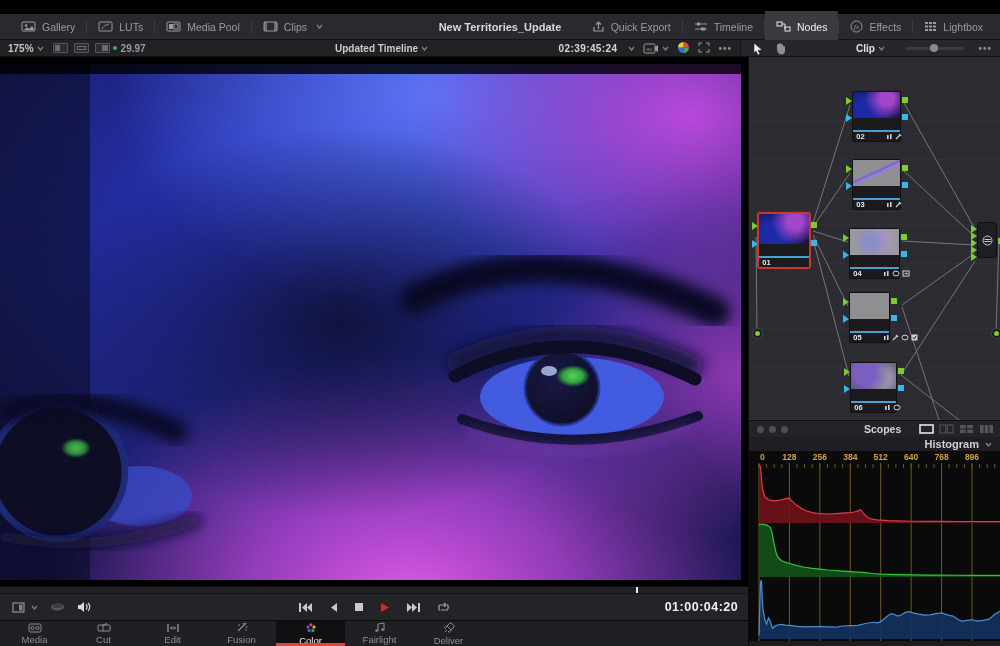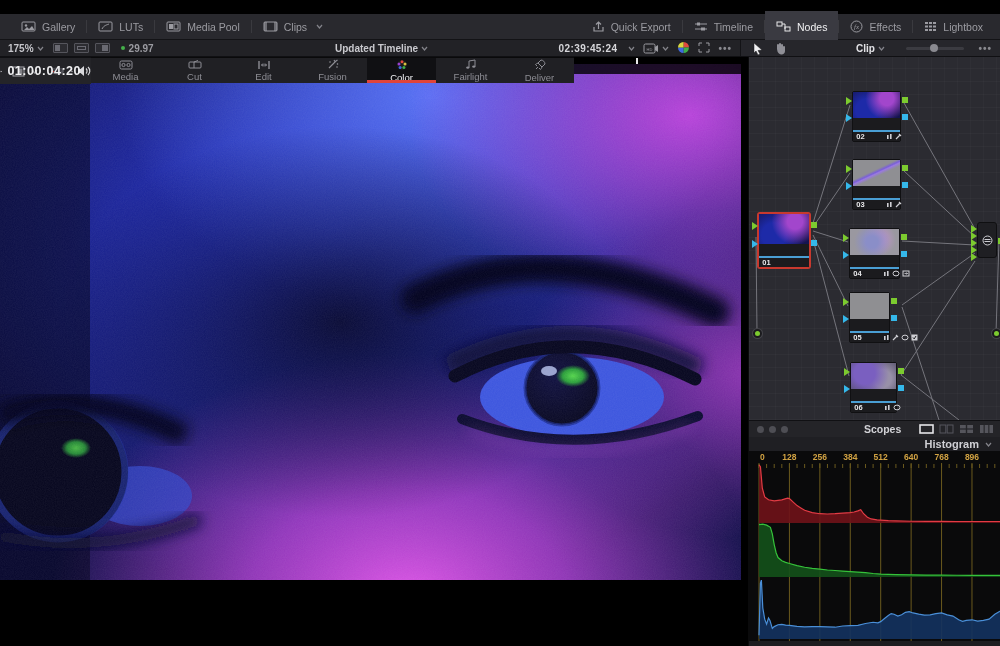--- a/index.html
+++ b/index.html
@@ -28,34 +28,34 @@
   .chev { margin-left:3px; }
   
   .toolbar2 { height:17px; background:#222226; border-bottom:1px solid #101013; display:flex; font-size:10px; }
   .tb2-left { width:741px; position:relative; display:flex; align-items:center; border-right:1px solid #131316; }
   .tb2-right { flex:1; position:relative; display:flex; align-items:center; background:#26262b; }
   .zoomsel { display:flex; align-items:center; color:#c6c6cb; font-weight:bold; padding:0 6px 0 8px; }
   .mini-ic { width:15px; height:10px; border:1px solid #55555c; border-radius:1px; margin:0 3px; position:relative; background:#2c2c31; }
   .mini-ic.m1::after { content:""; position:absolute; left:1px; top:1px; bottom:1px; width:5px; background:#6a6a72; }
   .mini-ic.m2::after { content:""; position:absolute; left:2px; right:2px; top:2px; bottom:2px; border:1px solid #6a6a72; }
   .mini-ic.m3::after { content:""; position:absolute; right:1px; top:1px; bottom:1px; width:6px; background:#6a6a72; }
-  .fps { display:flex; align-items:center; gap:4px; margin-left:8px; color:#9b9ba1; font-weight:bold; }
+  .fps { display:flex; align-items:center; gap:4px; color:#9b9ba1; font-weight:bold; }
   .dot-green { width:4px; height:4px; border-radius:50%; background:#44b04a; }
   .tl-name { position:absolute; left:335px; display:flex; align-items:center; color:#c9c9ce; font-weight:bold; }
   .tc-cluster { position:absolute; right:8px; display:flex; align-items:center; gap:8px; }
   .tc { color:#d6d6da; font-weight:bold; letter-spacing:.4px; }
   .handtools { display:flex; align-items:center; gap:10px; padding-left:12px; }
   .clipsel { position:absolute; left:0; right:0; display:flex; justify-content:center; align-items:center; color:#e2e2e6; font-weight:bold; pointer-events:none;text-align:center; }
   .nslider { position:absolute; right:36px; width:58px; height:3px; background:#3b3b41; border-radius:2px; }
   .nslider .knob { position:absolute; left:24px; top:-3px; width:8px; height:8px; border-radius:50%; background:#8a8a90; }
   .dots3 { letter-spacing:1px; color:#8a8a90; font-size:10px; font-weight:bold; }
   .tb2-right .dots3 { position:absolute; right:8px; }
   
   .main { display:flex; height:589px; }
-  .left { width:771px; border-right:1px solid #0a0a0b; display:flex; flex-direction:row; background:#000; }
+  .left { width:771px; border-right:1px solid #0a0a0b; display:flex; flex-direction:column; background:#000; }
   .right { width:258px; display:flex; flex-direction:column; background:#2b2b31; }
   
   .viewer { height:529px; background:#000; position:relative; }
   .viewer svg { position:absolute; top:7px; left:0; }
   
   .scrub { height:7px; background:#222226; border-top:1px solid #0d0d0f; position:relative; }
   .playhead { position:absolute; top:0; bottom:0; width:2px; background:#e8e8ea; left:636px; }
   
   .transport { height:27px; background:#242428; display:flex; align-items:center; position:relative; border-top:1px solid #101013; }
   .tr-left { display:flex; align-items:center; gap:12px; padding-left:12px; }
@@ -150,20 +150,21 @@
             <rect x="1" y="1" width="13" height="9" rx="1" fill="none" stroke="#9b9ba1"></rect>
             <rect x="1" y="1" width="3" height="9" fill="#9b9ba1" opacity=".6"></rect>
             <rect x="11" y="1" width="3" height="9" fill="#9b9ba1" opacity=".6"></rect>
           </svg>
         <span>Clips</span>
         <svg class="chev" width="7" height="5" viewBox="0 0 7 5">
             <path d="M1 1l2.5 3L6 1" fill="none" stroke="#83838a" stroke-width="1.2"></path>
           </svg>
       </div>
     </div>
+    <div class="tb1-title">New Territories_Update</div>
     <div class="tb1-right">
       <div class="tbtn">
         <svg width="13" height="12" viewBox="0 0 13 12">
             <path d="M6.5 8V1M4 3.5L6.5 1 9 3.5" fill="none" stroke="#9b9ba1" stroke-width="1.2"></path>
             <path d="M2 6v4h9V6" fill="none" stroke="#9b9ba1" stroke-width="1.2"></path>
           </svg>
         <span>Quick Export</span>
       </div>
       <div class="vsep"></div>
       <div class="tbtn">

